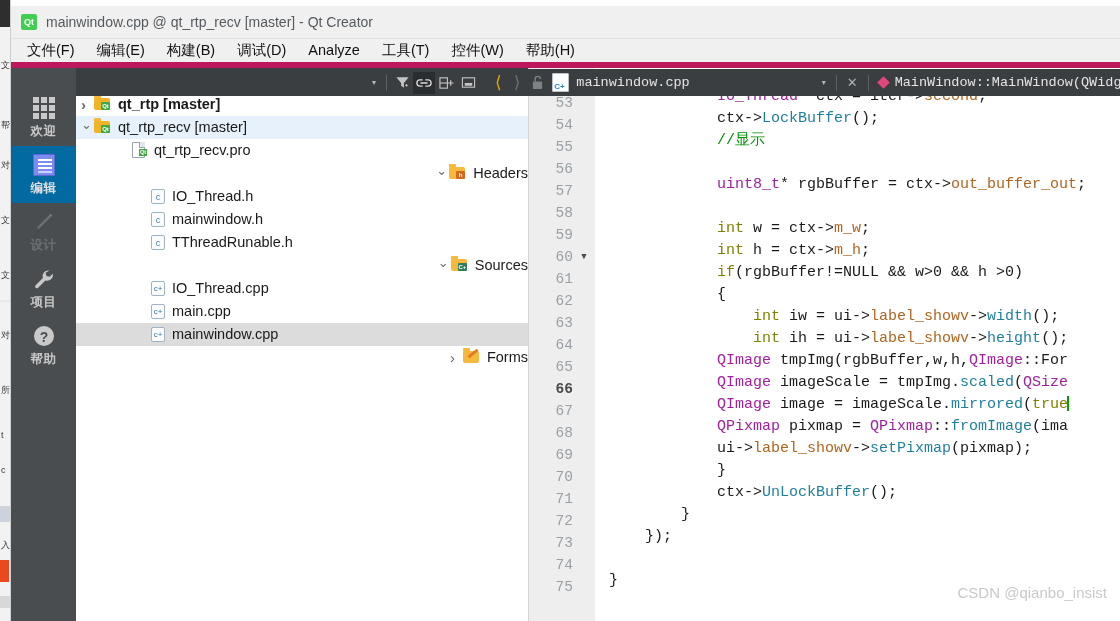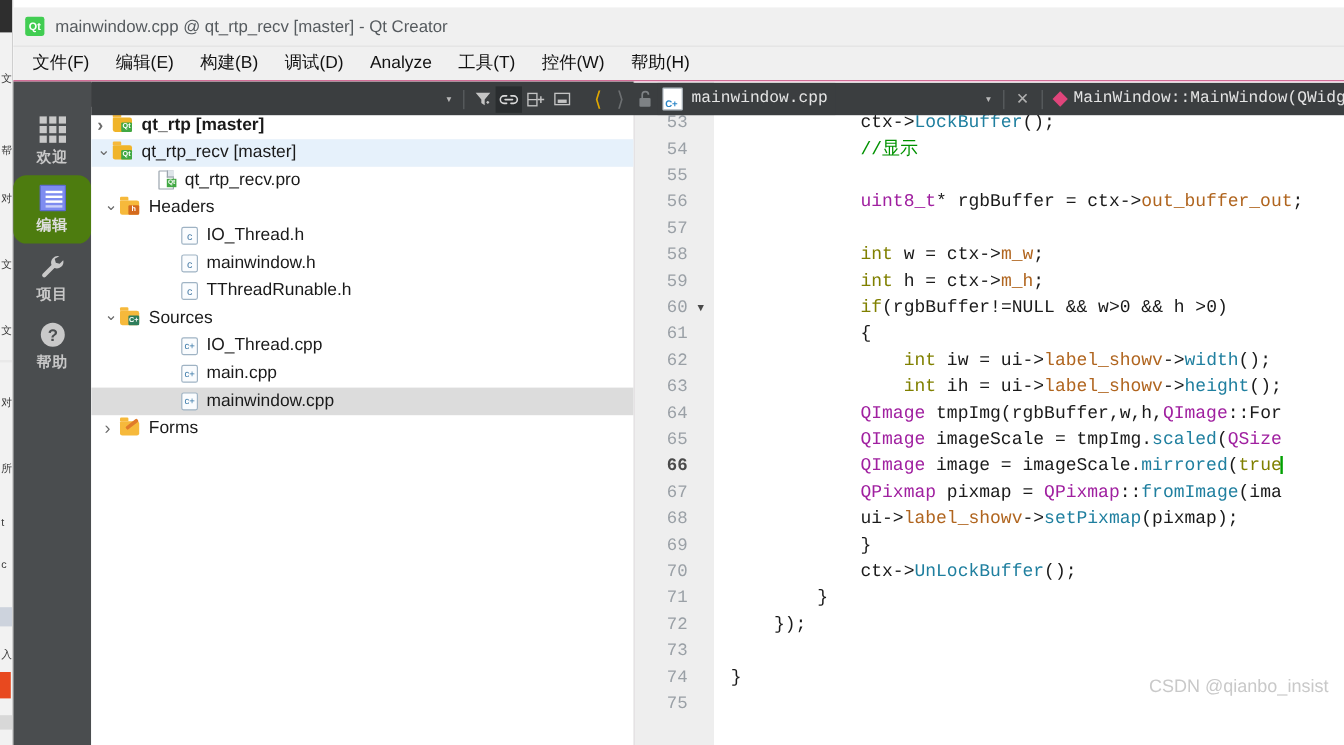--- a/index.html
+++ b/index.html
@@ -81,21 +81,21 @@
     font-size: 14px;
     color: #555a5e;
     font-family: "Liberation Sans", sans-serif;
     white-space: nowrap;
   }
 
   
   .menubar {
     height: 29px;
     background: #f0f0f0;
-    border-bottom: 1px solid #be185d;
+    border-bottom: 6px solid #be185d;
     display: flex;
     align-items: center;
     padding-left: 5px;
   }
   .menu-item {
     font-size: 14.5px;
     color: #111111;
     padding: 3px 11px 4px 11px;
     white-space: nowrap;
     font-family: "Liberation Sans", sans-serif;
@@ -121,21 +121,21 @@
   }
   .mode {
     height: 57px;
     display: flex;
     flex-direction: column;
     align-items: center;
     justify-content: center;
     color: #c8c8c8;
     cursor: default;
   }
-  .mode.active { background: #4d7c0f; border-radius: 11px; }
+  .mode.active { background: #0369a1; }
   .mode.disabled { color: #6d7072; }
   .mode-label {
     font-size: 12.5px;
     margin-top: 3px;
     font-family: "Liberation Sans", sans-serif;
     font-weight: 600;
     letter-spacing: 0.5px;
   }
   .mode.active .mode-label { color: #dedede; }
   .mode-ic { height: 25px; display:flex; align-items:center; justify-content:center; }
@@ -283,21 +283,21 @@
     color:#4d7fa8;
     font-size:9px;
     line-height:14px;
     text-align:center;
     font-family: "Liberation Sans", sans-serif;
   }
   .chip.cpp { color:#3a79a8; font-size:8px; }
 
   .tlabel { line-height: 23px; }
   .indent-0 { padding-left: 2px; }
-  .indent-1 { padding-left: 8px; }
+  .indent-1 { padding-left: 8px; justify-content: flex-end; }
   .indent-2 { padding-left: 38px; }
   .indent-3 { padding-left: 56px; }
 
   
   .editorside {
     flex: 1;
     display: flex;
     flex-direction: column;
     overflow: hidden;
     background: #ffffff;
@@ -333,21 +333,21 @@
     right: 5px; top: 0;
     width: 12px; height: 22px;
     line-height: 22px;
     font-size: 9px;
     color: #4a4a4a;
     text-align: center;
   }
   .code {
     flex: 1;
     overflow: hidden;
-    padding-top: 2px;
+    padding-top: 18px;
     font-family: "Liberation Mono", monospace;
     font-size: 15px;
     white-space: pre;
     position: relative;
     background: #ffffff;
   }
   .cline { height: 22px; line-height: 22px; padding-left: 14px; }
   .caret {
     display: inline-block;
     width: 0; height: 15px;
@@ -447,21 +447,21 @@
     font-family: "Liberation Sans", sans-serif;
     font-weight: bold;
   }
   .navarrow { font-size: 17px; padding: 0 6px; flex: 0 0 auto; }
   .navarrow.back { color: #e0a800; }
   .navarrow.fwd { color: #6d7072; }
 
   
   .watermark {
     position: absolute;
-    right: 13px; bottom: 40px;
+    right: 13px; bottom: 20px;
     color: #c9c9c9;
     font-size: 15px;
     font-family: "Liberation Sans", sans-serif;
     white-space: nowrap;
   }
 
   svg { display: block; }
 </style>
 </head>
 <body>
@@ -525,20 +525,29 @@
           <div class="mode-label">欢迎</div>
         </div>
 
         <div class="mode active">
           <div class="mode-ic">
             <div class="ic-edit"></div>
           </div>
           <div class="mode-label">编辑</div>
         </div>
 
+        <div class="mode disabled">
+          <div class="mode-ic">
+            <svg width="24" height="24" viewBox="0 0 24 24">
+              <path d="M5 19 L7.5 18.2 L19 6.7 L17.3 5 L5.8 16.5 Z" fill="#6d7072"></path>
+              <path d="M17.3 5 L19 6.7 L20.3 5.4 L18.6 3.7 Z" fill="#7a7d7f"></path>
+            </svg>
+          </div>
+          <div class="mode-label">设计</div>
+        </div>
 
 
         <div class="mode">
           <div class="mode-ic">
             <svg width="24" height="24" viewBox="0 0 24 24">
               <path d="M17.5 3.6 a5.6 5.6 0 0 0 -6.6 7.3 L3.4 18.4 a1.8 1.8 0 0 0 2.5 2.5 l7.5-7.5 a5.6 5.6 0 0 0 7.3-6.6 l-3 3 -3.2-0.9 -0.9-3.2 z" fill="#c9c9c9"></path>
             </svg>
           </div>
           <div class="mode-label">项目</div>
         </div>

